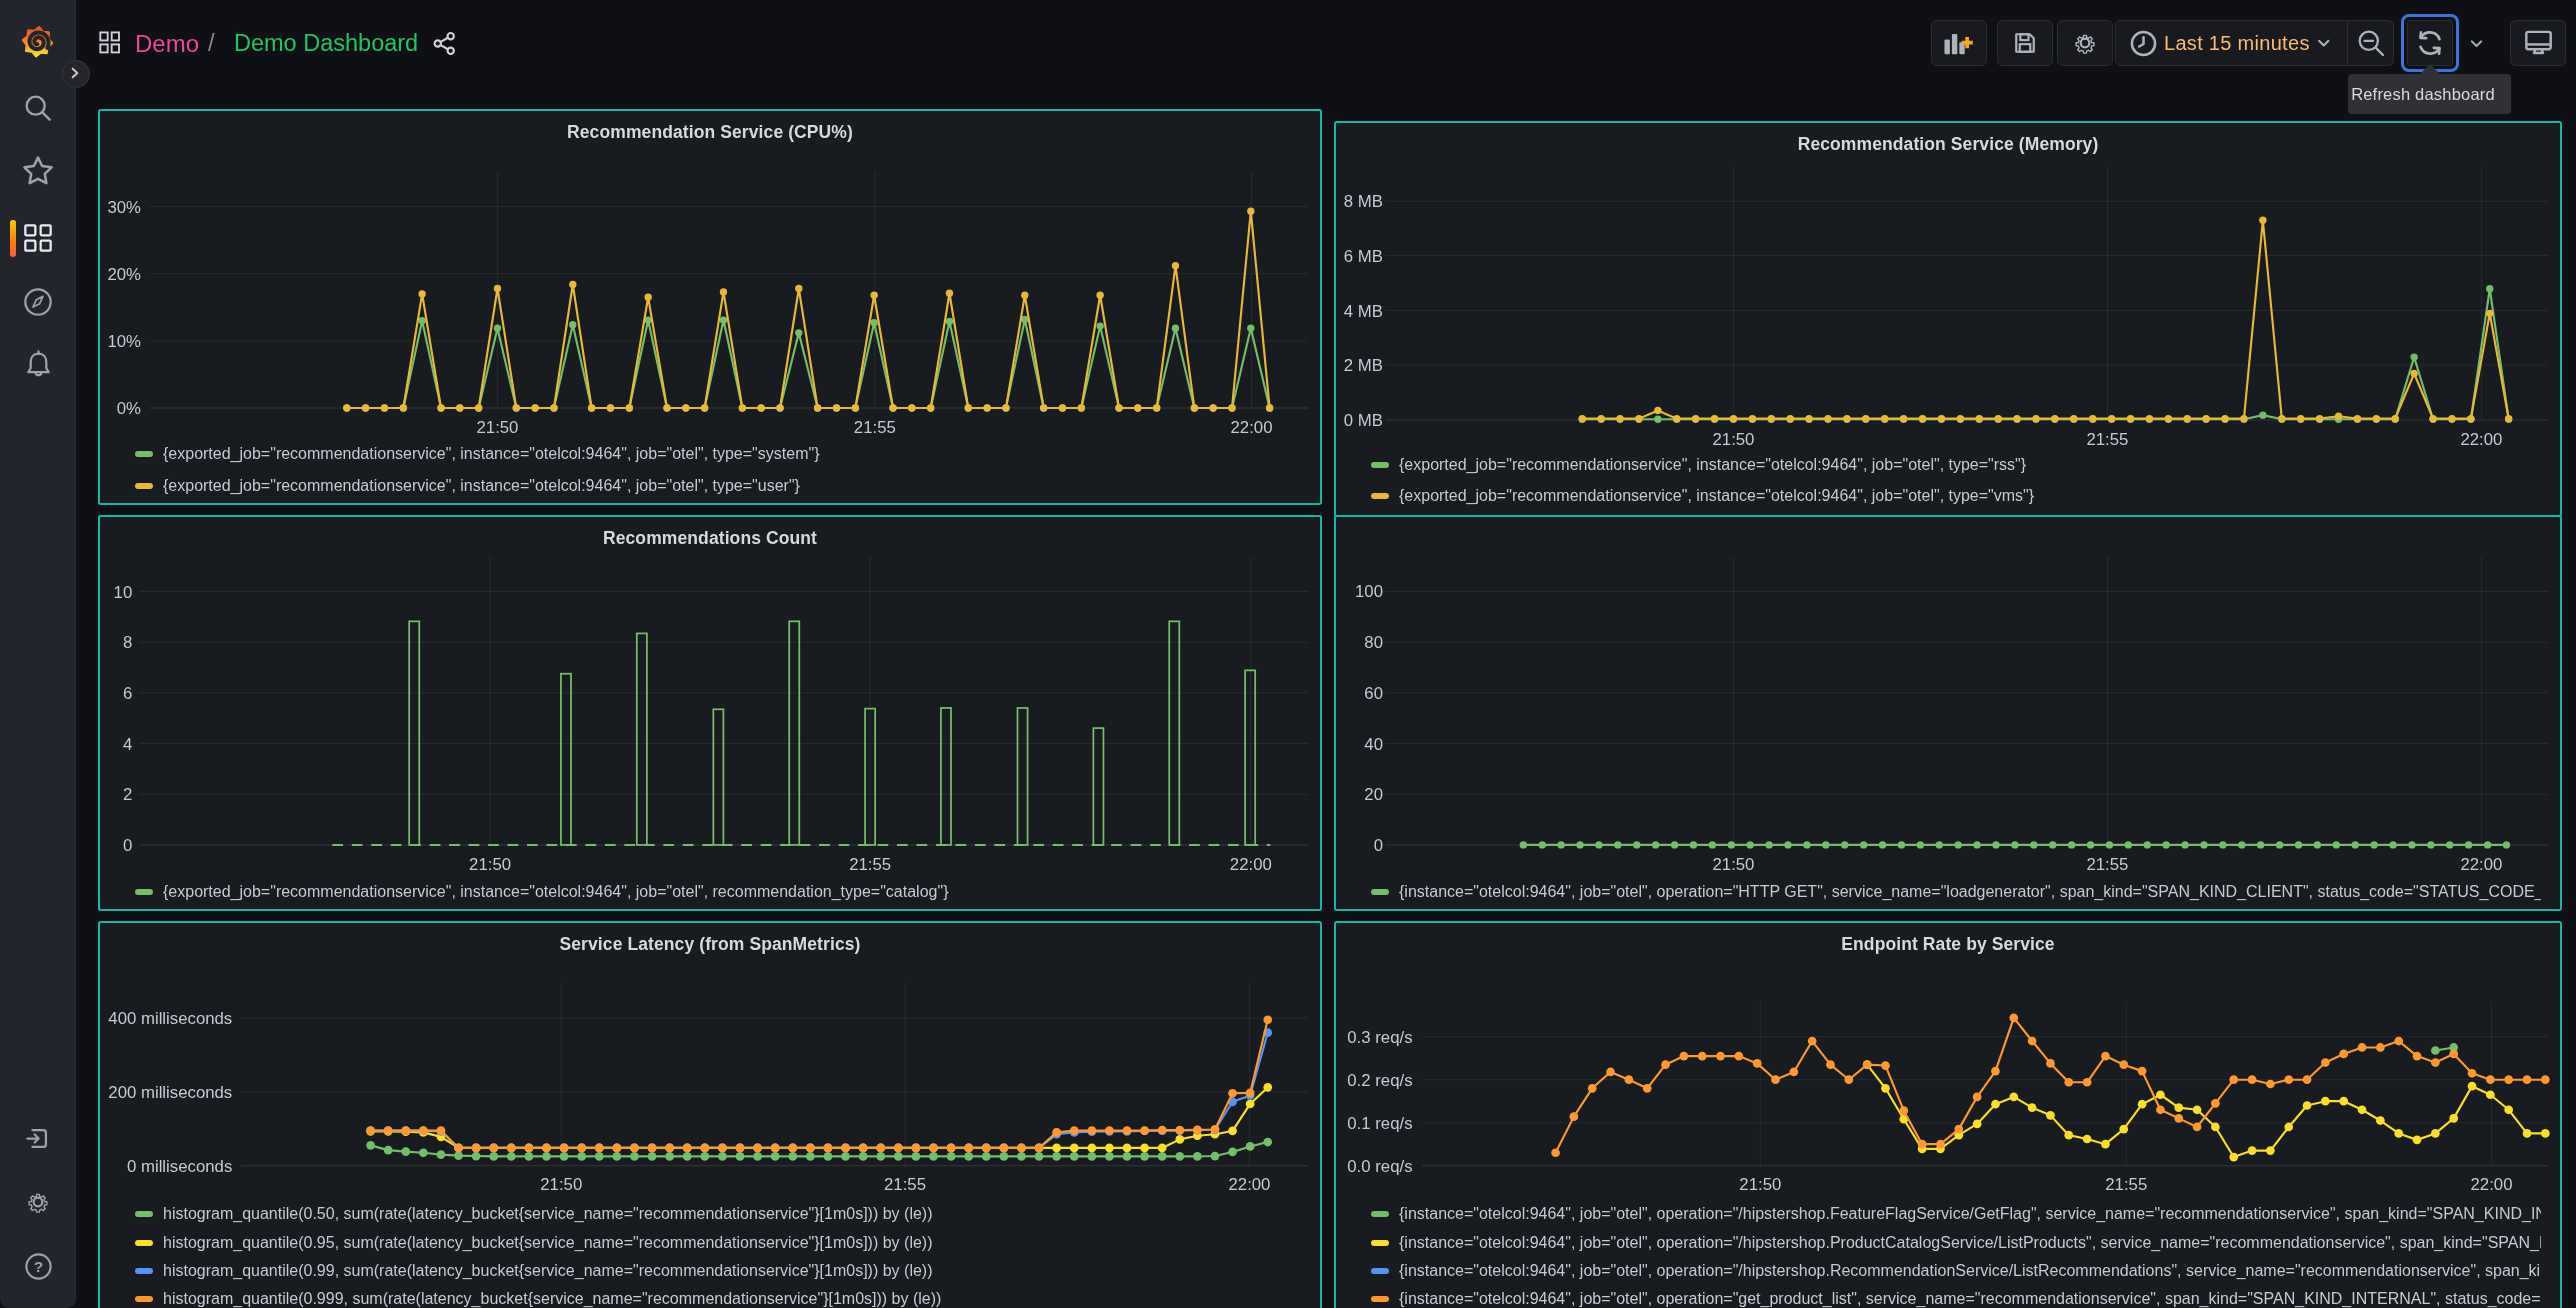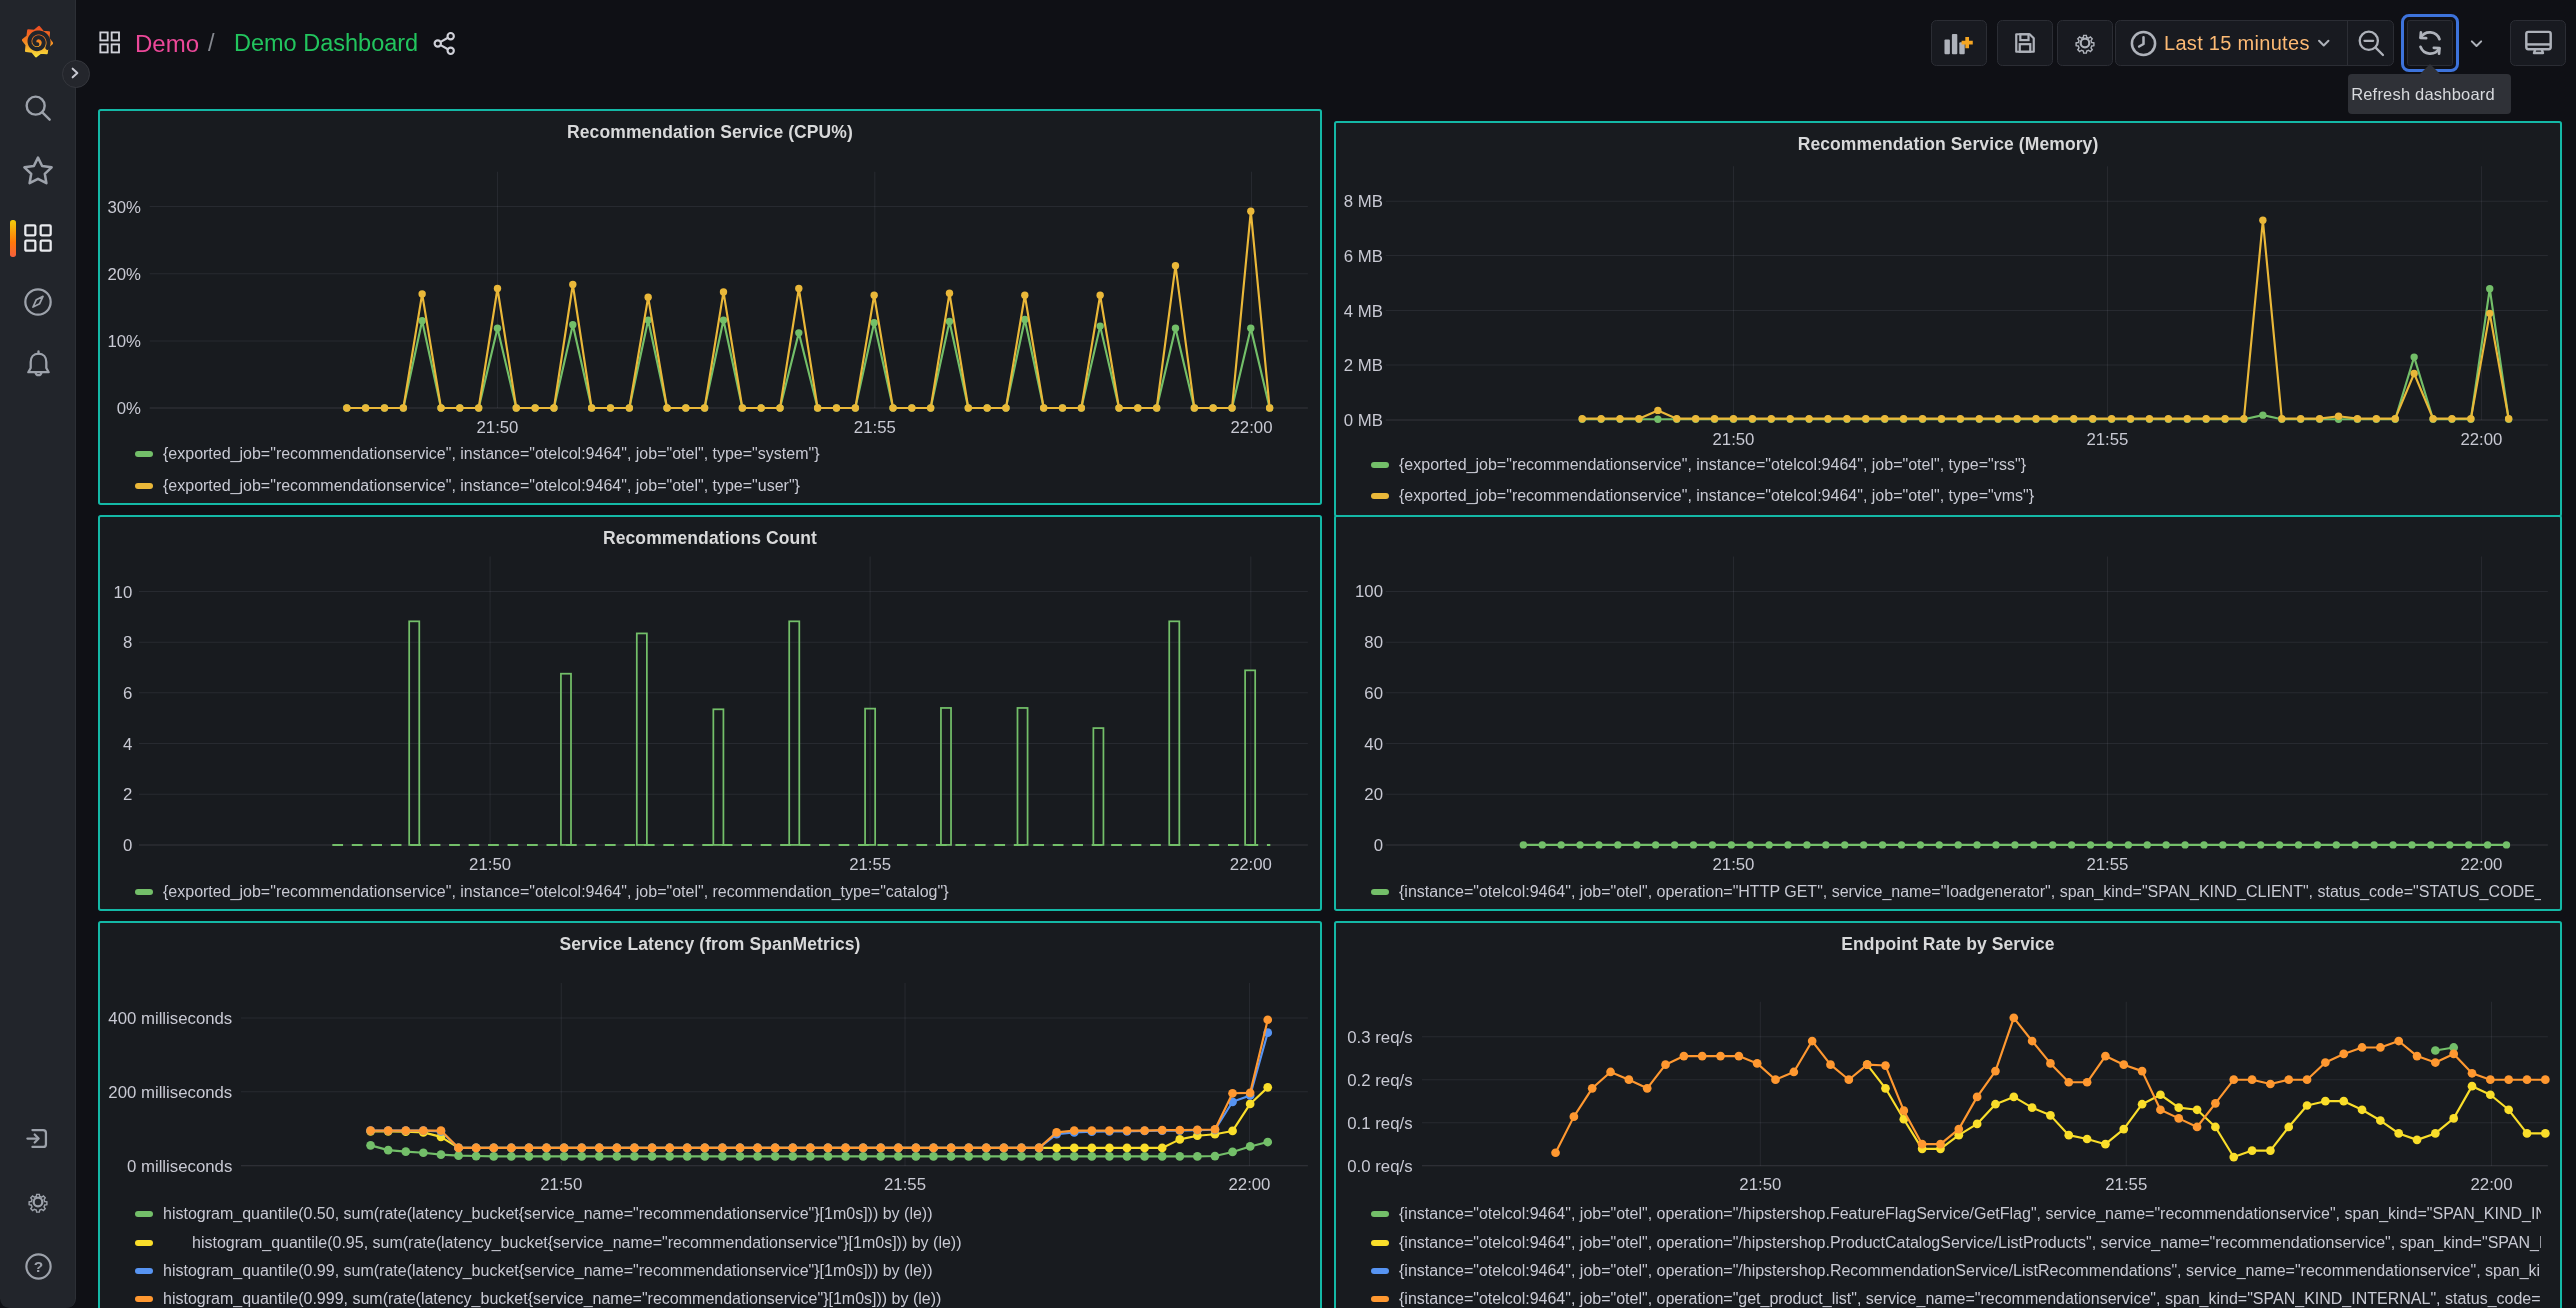--- a/index.html
+++ b/index.html
@@ -776,21 +776,21 @@
       <circle cx="1634.4" cy="307.6" r="6.5" fill="#FF9830"></circle>
       <circle cx="1660.6" cy="307.1" r="6.5" fill="#FF9830"></circle>
       <circle cx="1686.8" cy="253.2" r="6.5" fill="#FF9830"></circle>
       <circle cx="1713.0" cy="252.6" r="6.5" fill="#FF9830"></circle>
       <circle cx="1739.2" cy="143.7" r="6.5" fill="#FF9830"></circle>
     </svg>
     <div class="lrow" style="top:277px;">
       <span class="chip" style="background:#73BF69;"></span>
       <span class="ltxt">histogram_quantile(0.50, sum(rate(latency_bucket{service_name="recommendationservice"}[1m0s])) by (le))</span>
     </div>
-    <div class="lrow" style="top:306px;gap:29px;">
+    <div class="lrow" style="top:306px;">
       <span class="chip" style="background:#FADE2A;"></span>
       <span class="ltxt">histogram_quantile(0.95, sum(rate(latency_bucket{service_name="recommendationservice"}[1m0s])) by (le))</span>
     </div>
     <div class="lrow" style="top:334px;">
       <span class="chip" style="background:#5794F2;"></span>
       <span class="ltxt">histogram_quantile(0.99, sum(rate(latency_bucket{service_name="recommendationservice"}[1m0s])) by (le))</span>
     </div>
     <div class="lrow" style="top:362px;">
       <span class="chip" style="background:#FF9830;"></span>
       <span class="ltxt">histogram_quantile(0.999, sum(rate(latency_bucket{service_name="recommendationservice"}[1m0s])) by (le))</span>

